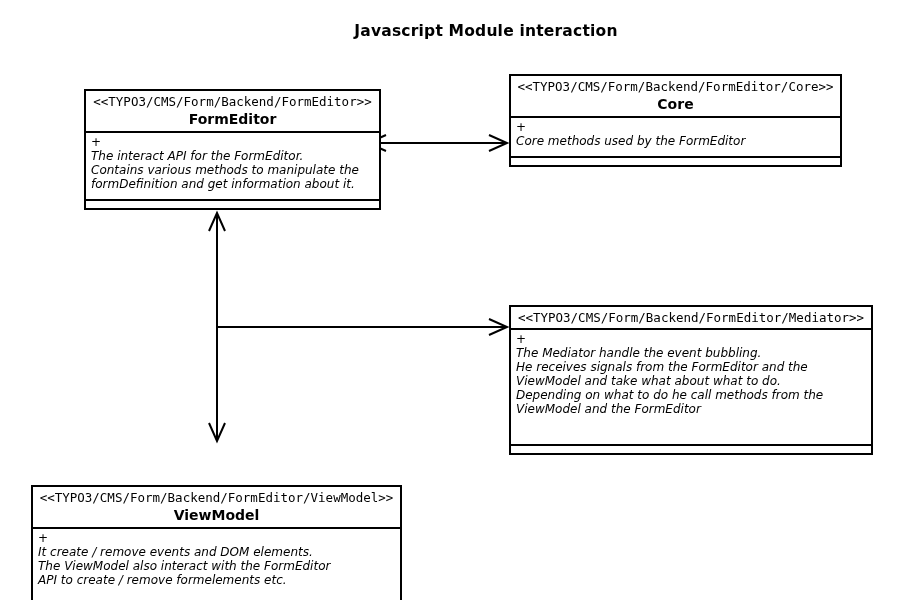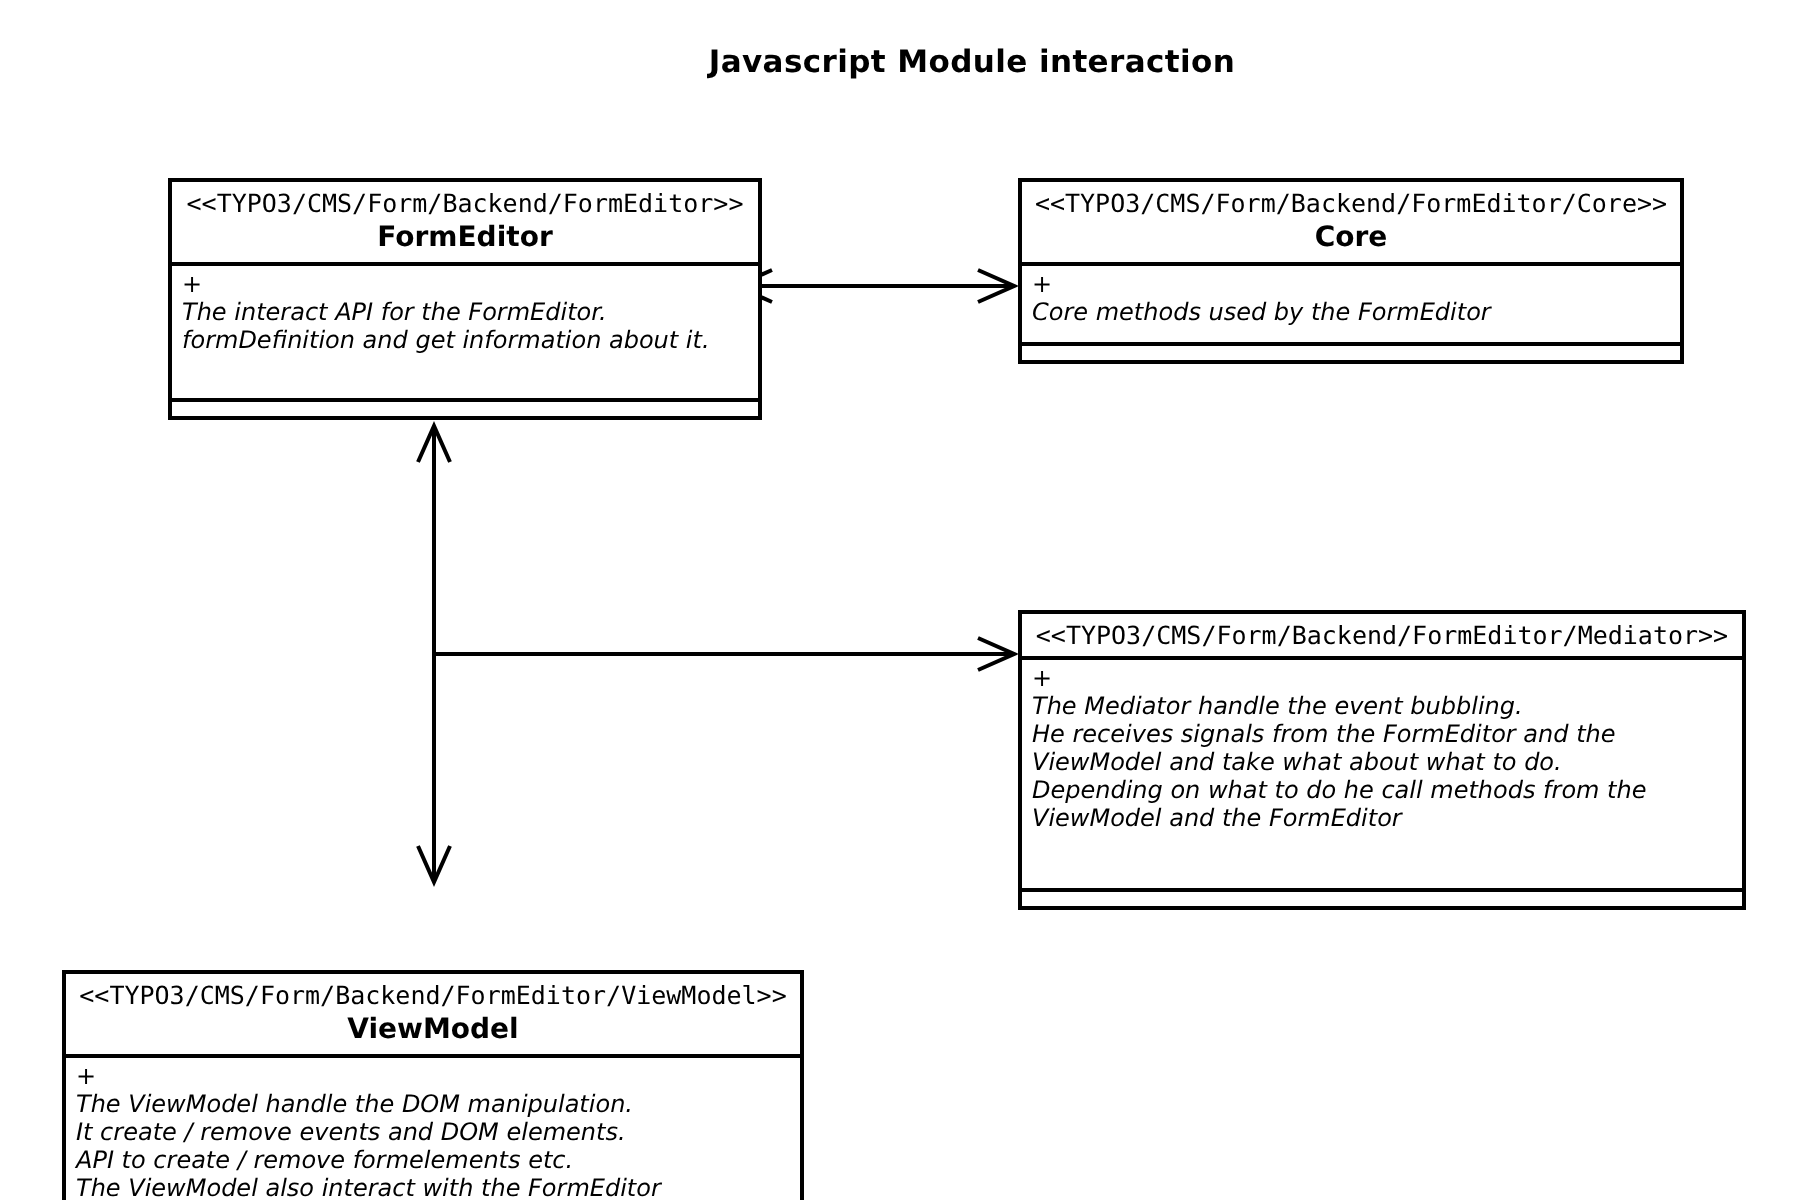--- a/index.html
+++ b/index.html
@@ -92,26 +92,27 @@
   </svg>
 
   <div class="node" style="left:84px; top:89px; width:297px; height:121px;">
     <div class="node-header">
       <div class="stereotype">&lt;&lt;TYPO3/CMS/Form/Backend/FormEditor&gt;&gt;</div>
       <div class="classname">FormEditor</div>
     </div>
     <div class="node-body">
       <div class="visibility">+</div>
       <div>The interact API for the FormEditor.</div>
+      <div>Contains various methods to manipulate the</div>
       <div>formDefinition and get information about it.</div>
     </div>
     <div class="node-footer"></div>
   </div>
 
-  <div class="node" style="left:509px; top:89px; width:333px; height:93px;">
+  <div class="node" style="left:509px; top:74px; width:333px; height:93px;">
     <div class="node-header">
       <div class="stereotype">&lt;&lt;TYPO3/CMS/Form/Backend/FormEditor/Core&gt;&gt;</div>
       <div class="classname">Core</div>
     </div>
     <div class="node-body">
       <div class="visibility">+</div>
       <div>Core methods used by the FormEditor</div>
     </div>
     <div class="node-footer"></div>
   </div>
@@ -131,21 +132,20 @@
     <div class="node-footer"></div>
   </div>
 
   <div class="node" style="left:31px; top:444px; width:371px; height:134px;margin-top:41px;">
     <div class="node-header">
       <div class="stereotype">&lt;&lt;TYPO3/CMS/Form/Backend/FormEditor/ViewModel&gt;&gt;</div>
       <div class="classname">ViewModel</div>
     </div>
     <div class="node-body">
       <div class="visibility">+</div>
-      <div>The ViewModel handle the DOM manipulation.</div>
       <div>It create / remove events and DOM elements.</div>
+      <div>The ViewModel also interact with the FormEditor</div>
       <div>API to create / remove formelements etc.</div>
-      <div>The ViewModel also interact with the FormEditor</div>
     </div>
     <div class="node-footer"></div>
   </div>
 
 </div>
 
 </body></html>

